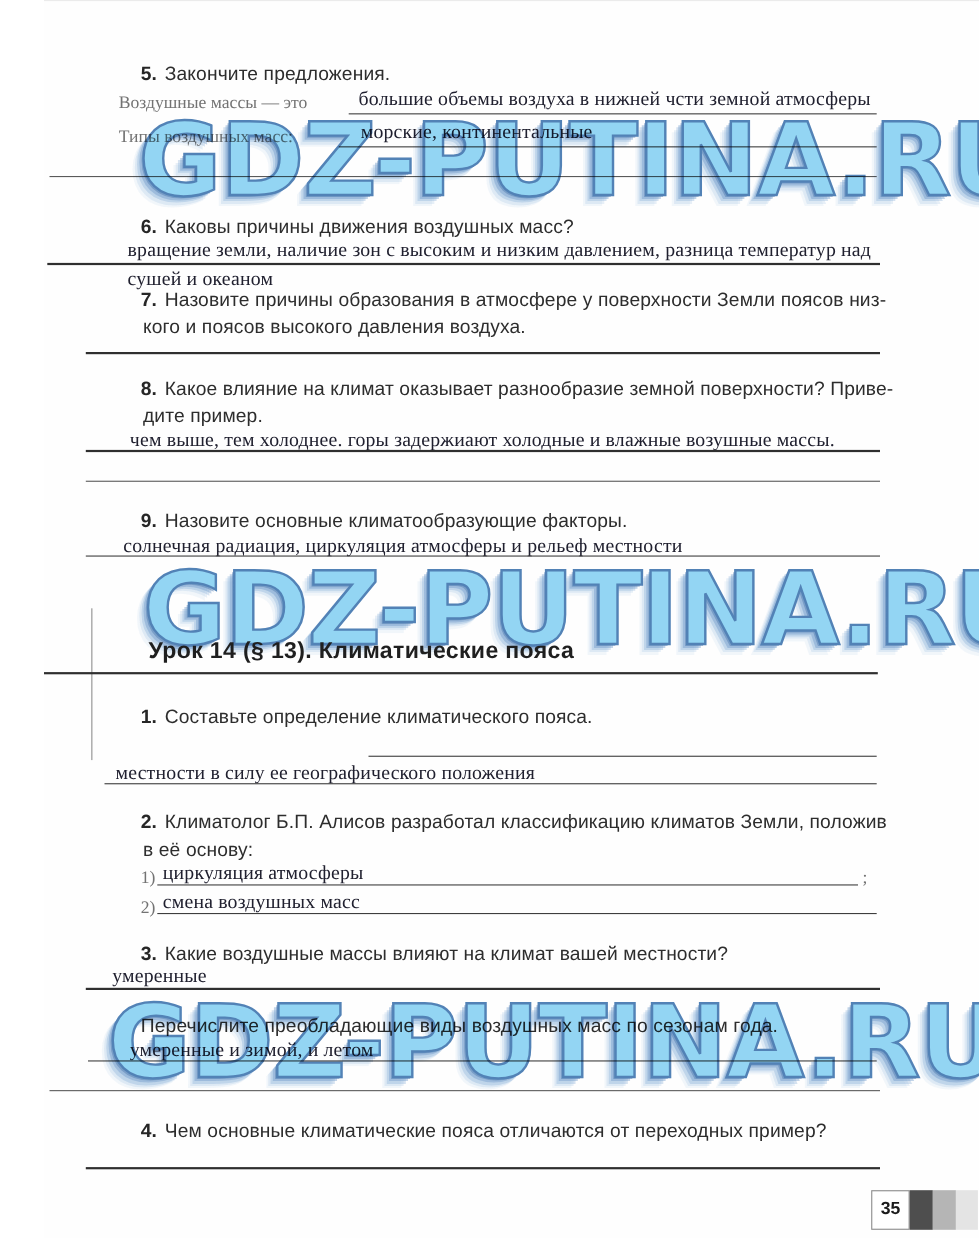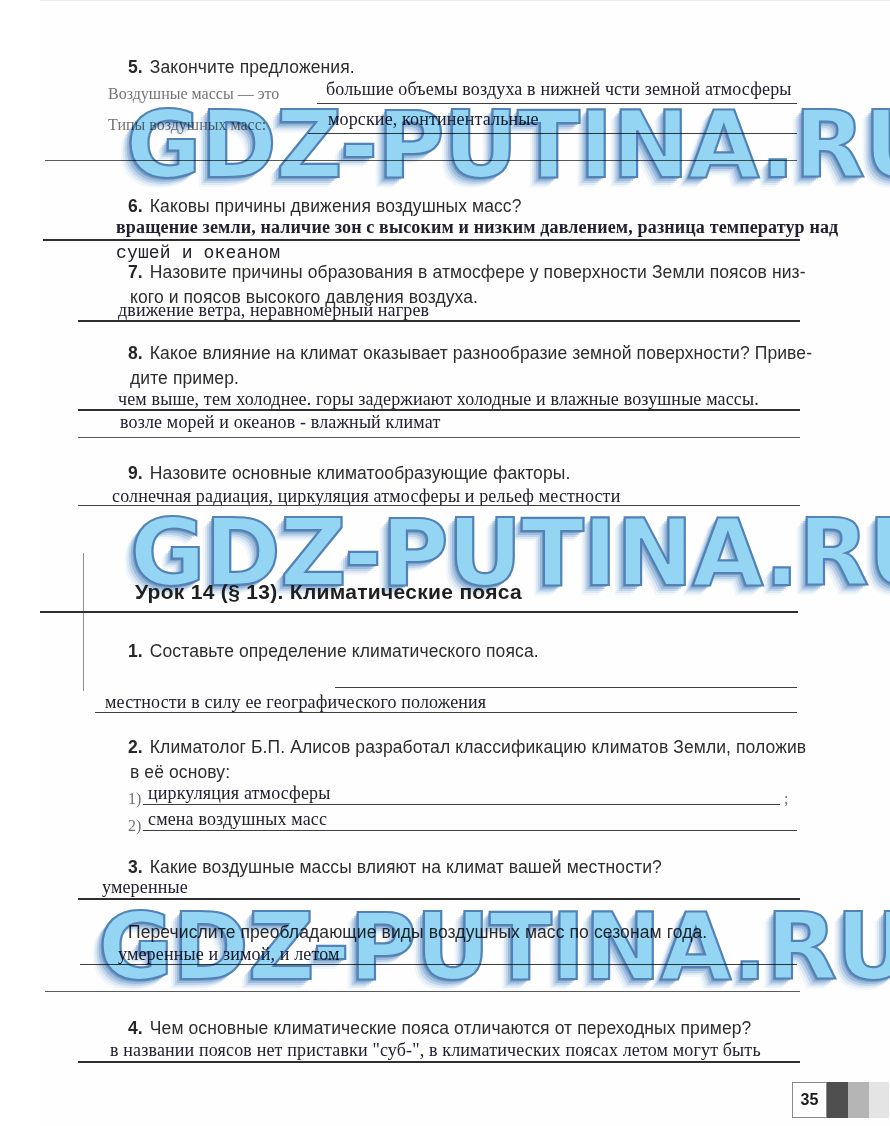--- a/index.html
+++ b/index.html
@@ -47,38 +47,36 @@
   <div class="lbl" style="left:68px;top:116px;">Типы воздушных масс:</div>
   <div class="ans" style="left:288px;top:109px;">морские, континентальные</div>
   <div class="rule" style="left:268px;top:133px;width:489px;"></div>
   <div class="rule soft" style="left:5px;top:160px;width:752px;"></div>
 
   <div class="wm" style="left:86px;top:100px;">GDZ-PUTINA.RU</div>
 
   <div class="q" style="left:88px;top:196px;">
     <span class="num">6.</span><span>Каковы причины движения воздушных масс?</span>
   </div>
-  <div class="ans" style="left:76px;top:217px;font-weight:bold;">вращение земли, наличие зон с высоким и низким давлением, разница температур над</div>
+  <div class="ans" style="left:76px;top:217px;">вращение земли, наличие зон с высоким и низким давлением, разница температур над</div>
   <div class="rule thick" style="left:3px;top:239px;width:757px;"></div>
-  <div class="ans" style="left:76px;top:243px;font-family:Liberation Mono, monospace;">сушей и океаном</div>
+  <div class="ans" style="left:76px;top:243px;">сушей и океаном</div>
 
   <div class="q" style="left:88px;top:262px;">
     <span class="num">7.</span><span>Назовите причины образования в атмосфере у поверхности Земли поясов низ-</span>
   </div>
   <div class="q" style="left:90px;top:287px;">кого и поясов высокого давления воздуха.</div>
-  <div class="ans" style="left:78px;top:300px;">движение ветра, неравномерный нагрев</div>
   <div class="rule thick" style="left:38px;top:320px;width:722px;"></div>
 
   <div class="q" style="left:88px;top:343px;">
     <span class="num">8.</span><span>Какое влияние на климат оказывает разнообразие земной поверхности? Приве-</span>
   </div>
   <div class="q" style="left:90px;top:368px;">дите пример.</div>
   <div class="ans" style="left:78px;top:389px;">чем выше, тем холоднее. горы задержиают холодные и влажные возушные массы.</div>
   <div class="rule thick" style="left:38px;top:409px;width:722px;"></div>
-  <div class="ans" style="left:80px;top:412px;">возле морей и океанов - влажный климат</div>
   <div class="rule soft" style="left:38px;top:437px;width:722px;"></div>
 
   <div class="q" style="left:88px;top:463px;">
     <span class="num">9.</span><span>Назовите основные климатообразующие факторы.</span>
   </div>
   <div class="ans" style="left:72px;top:486px;">солнечная радиация, циркуляция атмосферы и рельеф местности</div>
   <div class="rule" style="left:38px;top:505px;width:722px;"></div>
 
   <div class="wm" style="left:90px;top:508px;">GDZ-PUTINA.RU</div>
 
@@ -113,20 +111,19 @@
   <div class="q" style="left:88px;top:922px;">Перечислите преобладающие виды воздушных масс по сезонам года.</div>
   <div class="ans" style="left:78px;top:944px;">умеренные и зимой, и летом</div>
   <div class="rule" style="left:40px;top:964px;width:717px;"></div>
   <div class="rule soft" style="left:5px;top:991px;width:755px;"></div>
 
   <div class="wm" style="left:58px;top:902px;">GDZ-PUTINA.RU</div>
 
   <div class="q" style="left:88px;top:1018px;">
     <span class="num">4.</span><span>Чем основные климатические пояса отличаются от переходных пример?</span>
   </div>
-  <div class="ans" style="left:70px;top:1040px;">в названии поясов нет приставки "суб-", в климатических поясах летом могут быть</div>
   <div class="rule thick" style="left:38px;top:1061px;width:722px;"></div>
 
   <div class="pn-box">35</div>
   <div class="sw sw1"></div>
   <div class="sw sw2"></div>
   <div class="sw sw3"></div>
 </div>
 
 </body></html>

